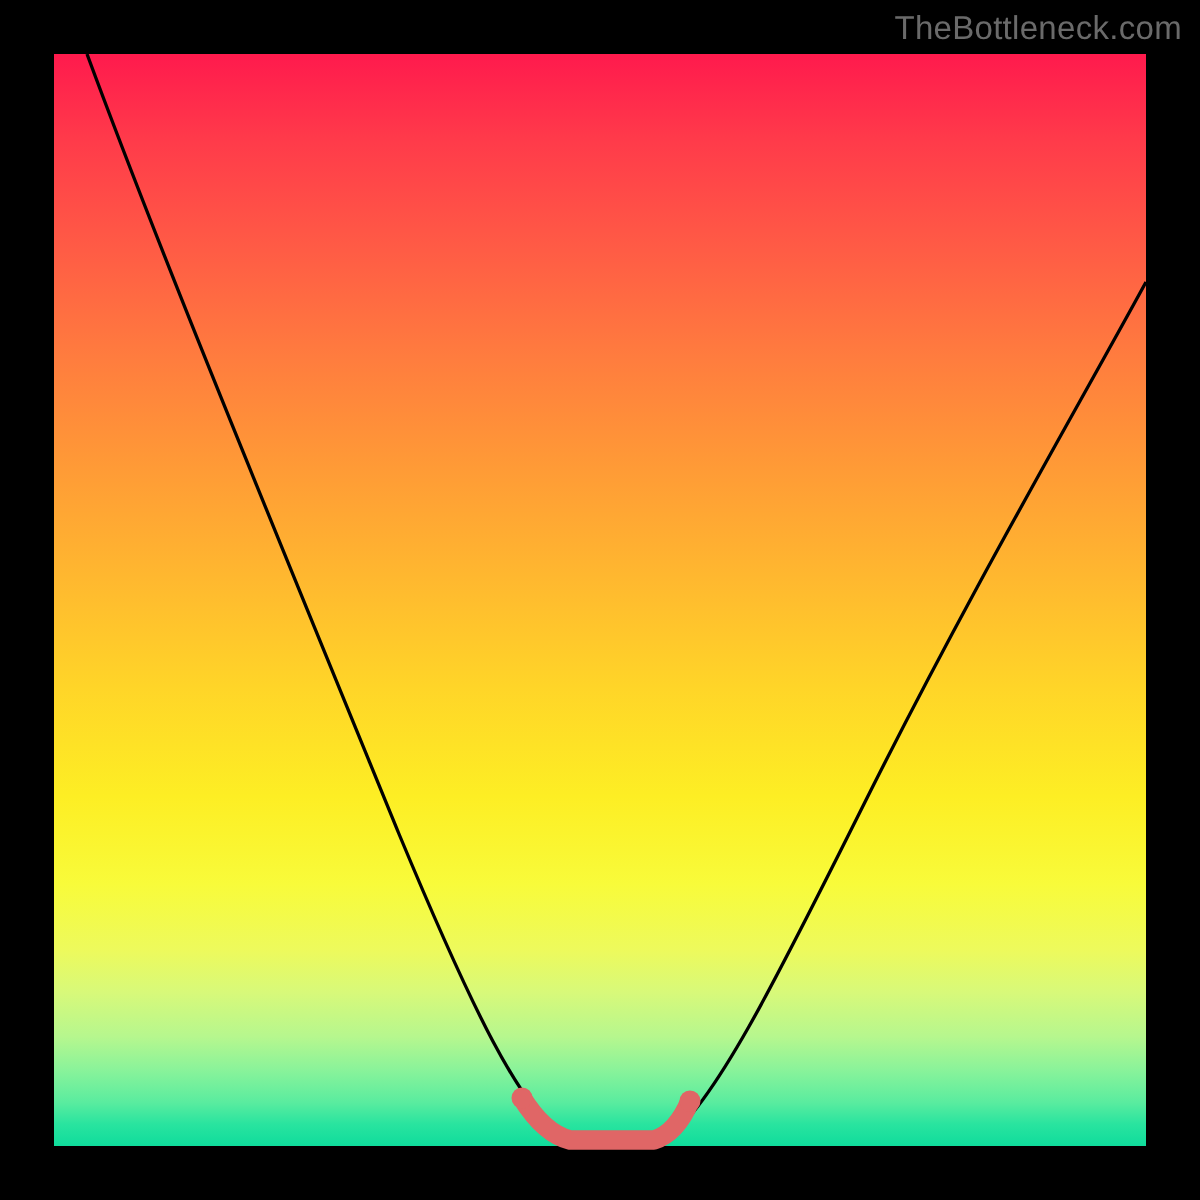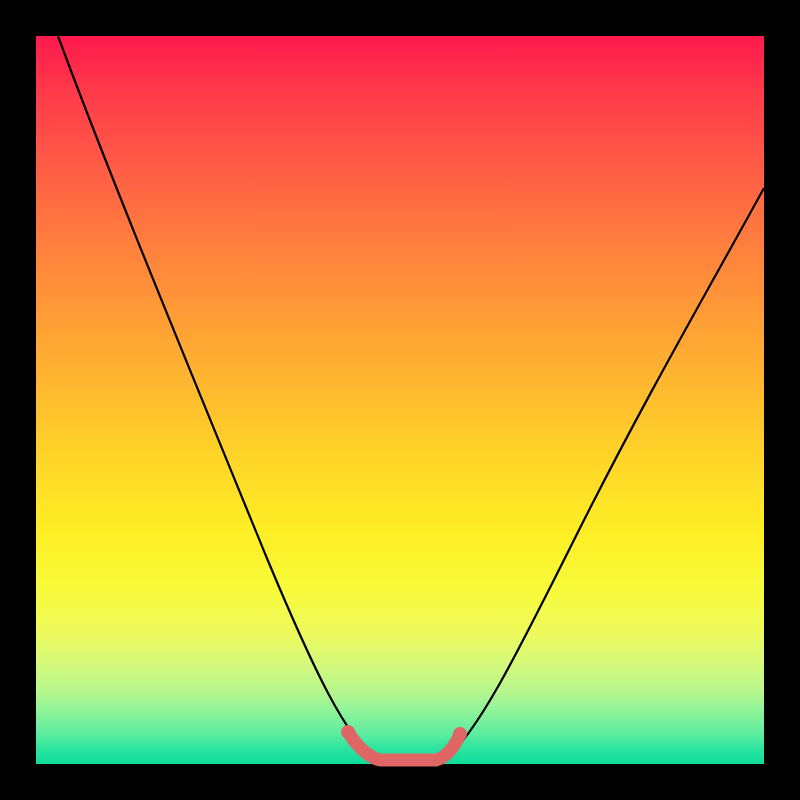--- a/index.html
+++ b/index.html
@@ -61,20 +61,21 @@
     font-size: 22px;
     font-weight: 500;
     letter-spacing: 0.2px;
     user-select: none;
   }
 </style>
 </head>
 <body>
 
 <div class="frame">
+  <div class="watermark">TheBottleneck.com</div>
 
   <div class="plot">
     <svg class="curve" viewBox="0 0 728 728" preserveAspectRatio="none">
 
       <path d="M 22 0
                C 70 130, 140 300, 230 520
                C 280 640, 310 700, 340 724" fill="none" stroke="#000" stroke-width="2.2"></path>
 
       <path d="M 408 724
                C 440 700, 480 620, 540 500

